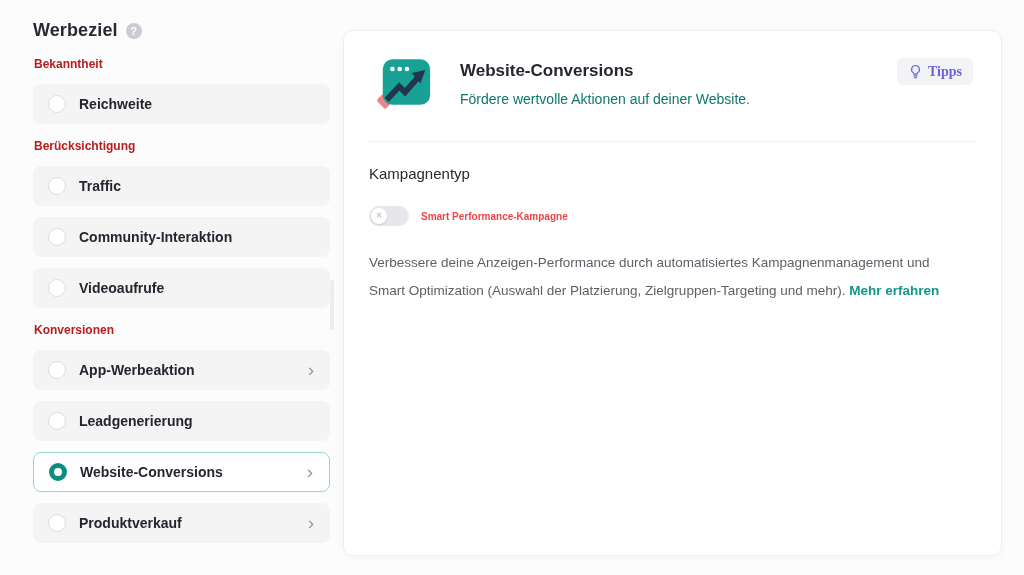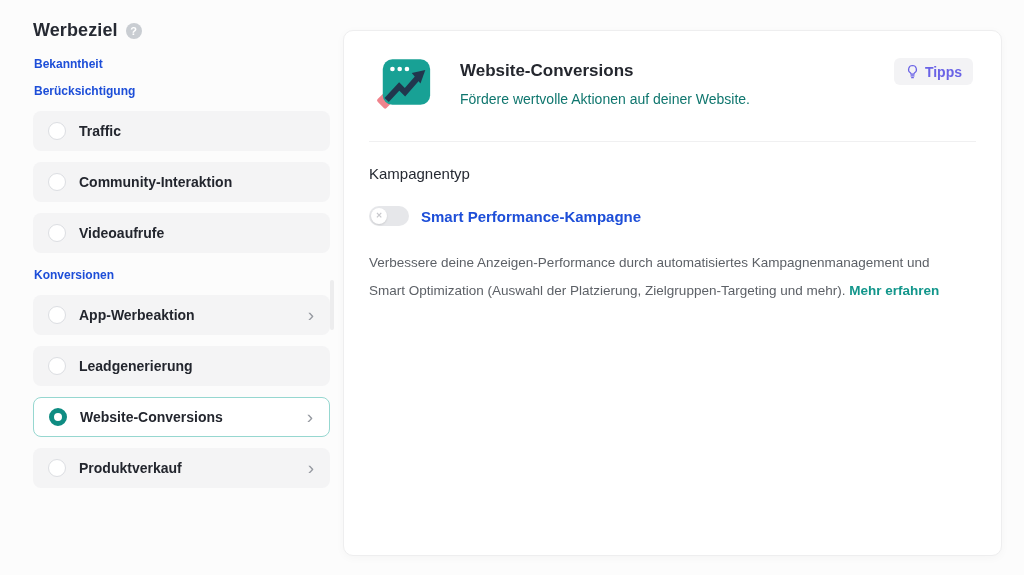--- a/index.html
+++ b/index.html
@@ -7,21 +7,21 @@
   body { font-family: "Liberation Sans", sans-serif; background:#fcfcfc; overflow:hidden; }
   .stage { position:relative; width:1024px; height:575px; background:#fcfcfc; }
 
   
   .sidebar { position:absolute; left:33px; top:20px; width:297px; }
   .sb-head { display:flex; align-items:center; gap:8px; margin-bottom:16px; }
   .sb-title { font-size:18px; font-weight:700; color:#262a33; letter-spacing:.1px; }
   .help-badge { width:16px; height:16px; border-radius:50%; background:#c9cdd2; color:#ffffff;
     font-size:11px; font-weight:700; display:inline-flex; align-items:center; justify-content:center;
     cursor:pointer; }
-  .group-label { font-size:12px; font-weight:600; color:#1d4ed8; margin:0 0 13px 1px; }
+  .group-label { font-size:12px; font-weight:600; color:#b91c1c; margin:0 0 13px 1px; }
   .opt + .group-label { margin-top:15px; }
   .opt { height:40px; background:#f4f4f5; border-radius:8px; display:flex; align-items:center;
     padding:0 16px 0 15px; margin-bottom:11px; cursor:pointer; position:relative; }
   .radio { width:18px; height:18px; border-radius:50%; background:#ffffff; border:1px solid #dcdee2;
     flex:0 0 18px; }
   .radio.checked { border:5.5px solid #0f8c82; }
   .opt-label { font-size:14px; font-weight:600; color:#23262e; margin-left:13px; }
   .chev { margin-left:auto; color:#969aa1; font-size:19px; line-height:1; font-weight:400;
     transform:translateY(-1px); }
   .opt.selected { background:#ffffff; border:1.5px solid #96d7d0; }
@@ -29,49 +29,53 @@
     background:#ededee; border-radius:2px; }
 
   
   .card { position:absolute; left:343px; top:30px; width:659px; height:526px; background:#ffffff;
     border:1px solid #eeeeef; border-radius:10px; box-shadow:0 2px 10px rgba(0,0,0,0.03); }
   .card-head { display:flex; align-items:flex-start; padding:27px 28px 0 32px; }
   .obj-icon { width:58px; height:53px; flex:0 0 58px; margin-right:26px; }
   .head-text h2 { font-size:17px; font-weight:700; color:#24272e; margin-top:3px; }
   .head-text p { font-size:14px; color:#0f766e; margin-top:10px; }
   .tips-btn { margin-left:auto; height:27px; padding:0 11px; border:none; border-radius:6px;
-    background:#f3f3f5; color:#6a63e6; font-family:Liberation Sans, sans-serif; font-size:14px;
+    background:#f3f3f5; color:#6a63e6; font-family:Liberation Serif, serif; font-size:14px;
     font-weight:600; display:flex; align-items:center; gap:5px; cursor:pointer; }
   .divider { height:1px; background:#f0f0f1; margin:30px 25px 0 25px; }
 
   .ct { padding:23px 25px 0 25px; }
   .ct h3 { font-size:15px; font-weight:400; color:#262a33; }
   .toggle-row { display:flex; align-items:center; margin-top:24px; }
   .toggle { width:40px; height:20px; border-radius:10px; background:#e6e7ea; position:relative;
     display:inline-block; cursor:pointer; flex:0 0 40px; }
   .knob { position:absolute; left:2px; top:2px; width:16px; height:16px; border-radius:50%;
     background:#ffffff; box-shadow:0 1px 2px rgba(0,0,0,0.12); display:flex; align-items:center;
     justify-content:center; }
   .knob .x { font-size:8px; color:#c7c8cc; font-weight:700; line-height:1; }
-  .toggle-label { font-size:15px; font-weight:700; color:#1d4ed8; margin-left:12px;text-align:right; }
+  .toggle-label { font-size:10px; font-weight:700; color:#ef4444; margin-left:12px;text-align:right; }
   .desc { margin-top:23px; width:600px; font-size:13.5px; line-height:28px; color:#5d6167; }
   .learn { color:#12968b; font-weight:600; text-decoration:none; cursor:pointer; }
 </style>
 </head>
 <body>
 
 <div class="stage">
 
   <aside class="sidebar">
     <div class="sb-head">
       <h1 class="sb-title">Werbeziel</h1>
       <span class="help-badge">?</span>
     </div>
 
     <div class="group-label">Bekanntheit</div>
+    <div class="opt">
+      <span class="radio"></span>
+      <span class="opt-label">Reichweite</span>
+    </div>
 
     <div class="group-label">Berücksichtigung</div>
     <div class="opt">
       <span class="radio"></span>
       <span class="opt-label">Traffic</span>
     </div>
     <div class="opt">
       <span class="radio"></span>
       <span class="opt-label">Community-Interaktion</span>
     </div>

